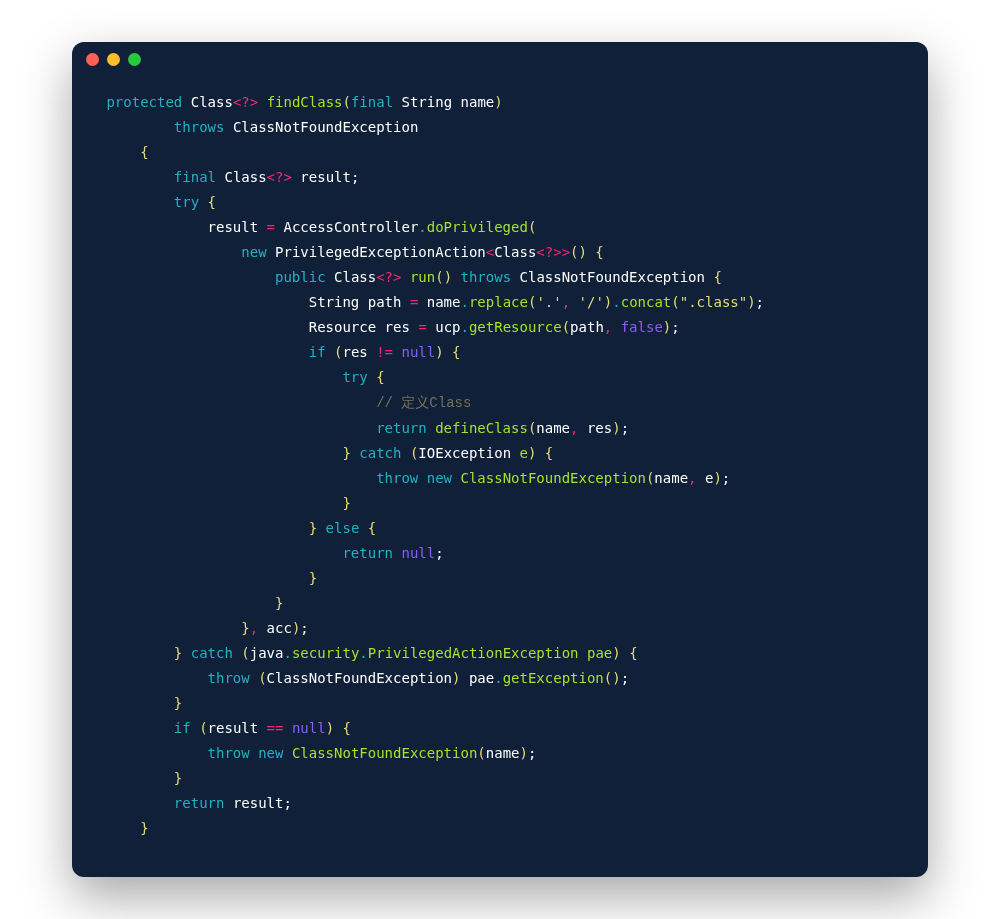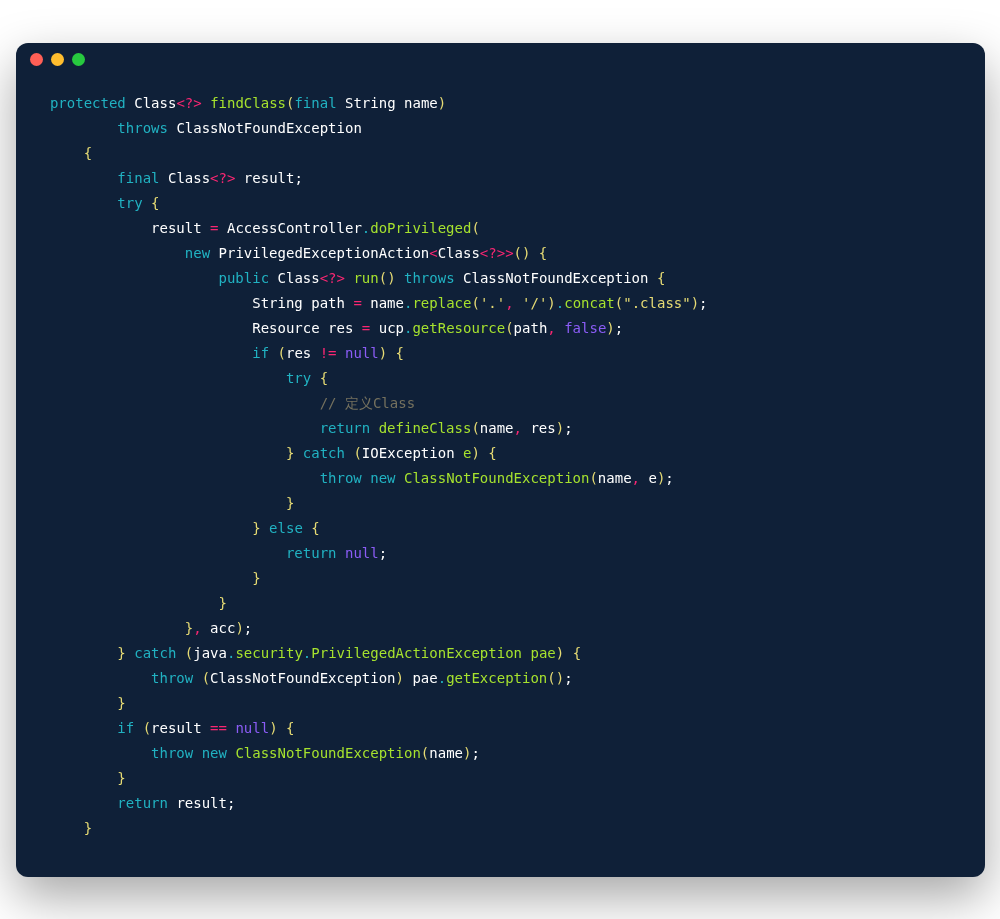--- a/index.html
+++ b/index.html
@@ -7,21 +7,21 @@
     padding: 0;
     width: 1000px;
     height: 919px;
     background: #ffffff;
     display: flex;
     align-items: center;
     justify-content: center;
     font-family: ui-monospace, SFMono-Regular, "SF Mono", Menlo, Monaco, Consolas, monospace;
   }
   .window {
-    width: 969px;
+    width: 856px;
     background: #0f2038;
     border-radius: 12px;
     box-shadow: 0 20px 50px rgba(0,0,0,0.35);
     overflow: hidden;
     position: relative;
   }
   .titlebar {
     height: 34px;
     display: flex;
     align-items: center;
@@ -42,21 +42,21 @@
     line-height: 25px;
     white-space: pre;
     color: #e6e6e6;
   }
   .kw { color: #21b2c2; }         
   .typearg { color: #f92672; }     
   .fn { color: #a6e22e; }          
   .paren { color: #e6db74; }       
   .str { color: #e6db74; }          
   .punct { color: #21b2c2; }       
-  .comment { color: #75715e; }
+  .comment { color: #75715e; font-family: Liberation Mono, monospace; }
   .bool { color: #8b5cf6; }
   .name { color: #ffffff; }
 </style>
 </head>
 <body>
 
 <div class="window">
   <div class="titlebar">
     <div class="dot red"></div>
     <div class="dot yellow"></div>

